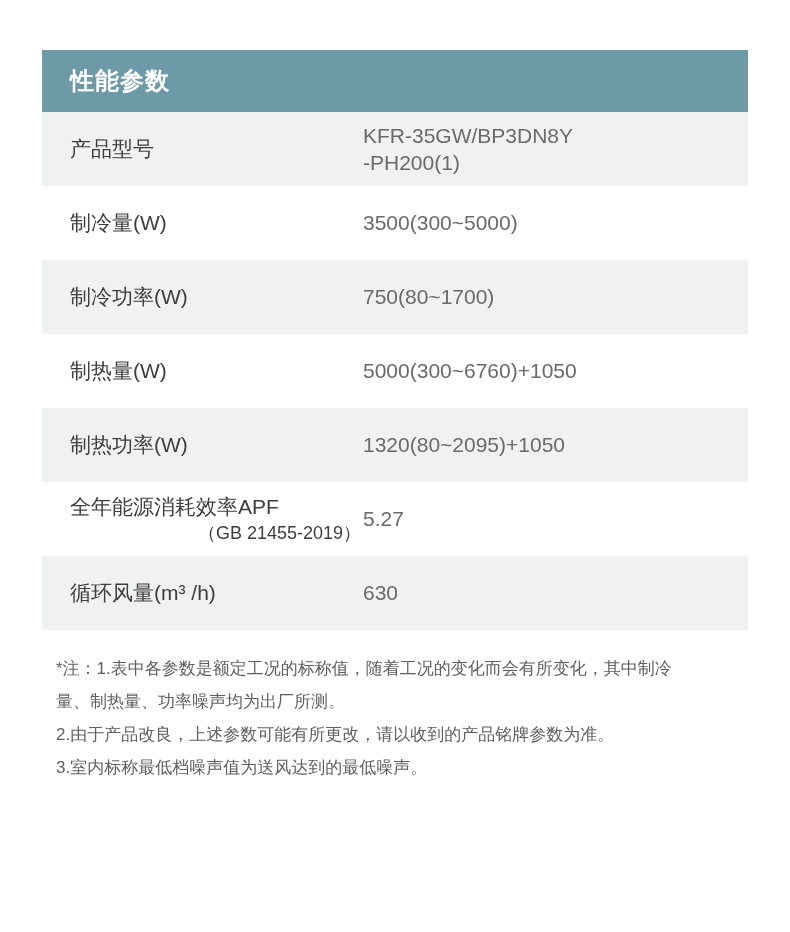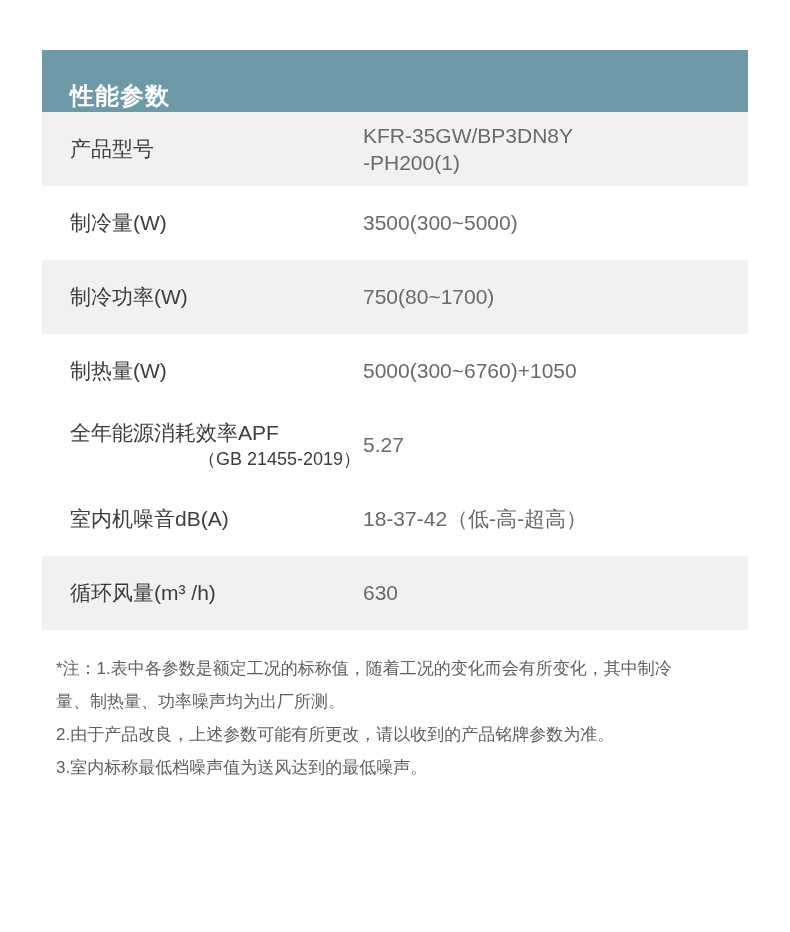--- a/index.html
+++ b/index.html
@@ -25,21 +25,21 @@
   }
   .spec-card {
     width: 706px;
     background: #ffffff;
     position: relative;
   }
   .spec-header {
     background: #6e9aa8;
     height: 62px;
     display: flex;
-    align-items: flex-end;
+    align-items: center;
     padding-left: 28px;
     box-sizing: border-box;
   }
   .spec-header-title {
     color: #ffffff;
     font-size: 24px;
     font-weight: bold;
     letter-spacing: 1px;
   }
   .spec-table {
@@ -140,35 +140,35 @@
           </td>
         </tr>
         <tr class="spec-row even">
           <td class="spec-label">
             <span>制热量(W)</span>
           </td>
           <td class="spec-value">
             <span>5000(300~6760)+1050</span>
           </td>
         </tr>
+        <tr class="spec-row odd">
+          <td class="spec-label">
+            <span>制热功率(W)</span>
+          </td>
+          <td class="spec-value">
+            <span>1320(80~2095)+1050</span>
+          </td>
+        </tr>
         <tr class="spec-row even">
           <td class="spec-label">
             <span>全年能源消耗效率APF</span>
             <span class="sub">（GB 21455-2019）</span>
           </td>
           <td class="spec-value">
             <span>5.27</span>
-          </td>
-        </tr>
-        <tr class="spec-row even">
-          <td class="spec-label">
-            <span>室内机噪音dB(A)</span>
-          </td>
-          <td class="spec-value">
-            <span>18-37-42（低-高-超高）</span>
           </td>
         </tr>
         <tr class="spec-row odd">
           <td class="spec-label">
             <span>循环风量(m³ /h)</span>
           </td>
           <td class="spec-value">
             <span>630</span>
           </td>
         </tr>

